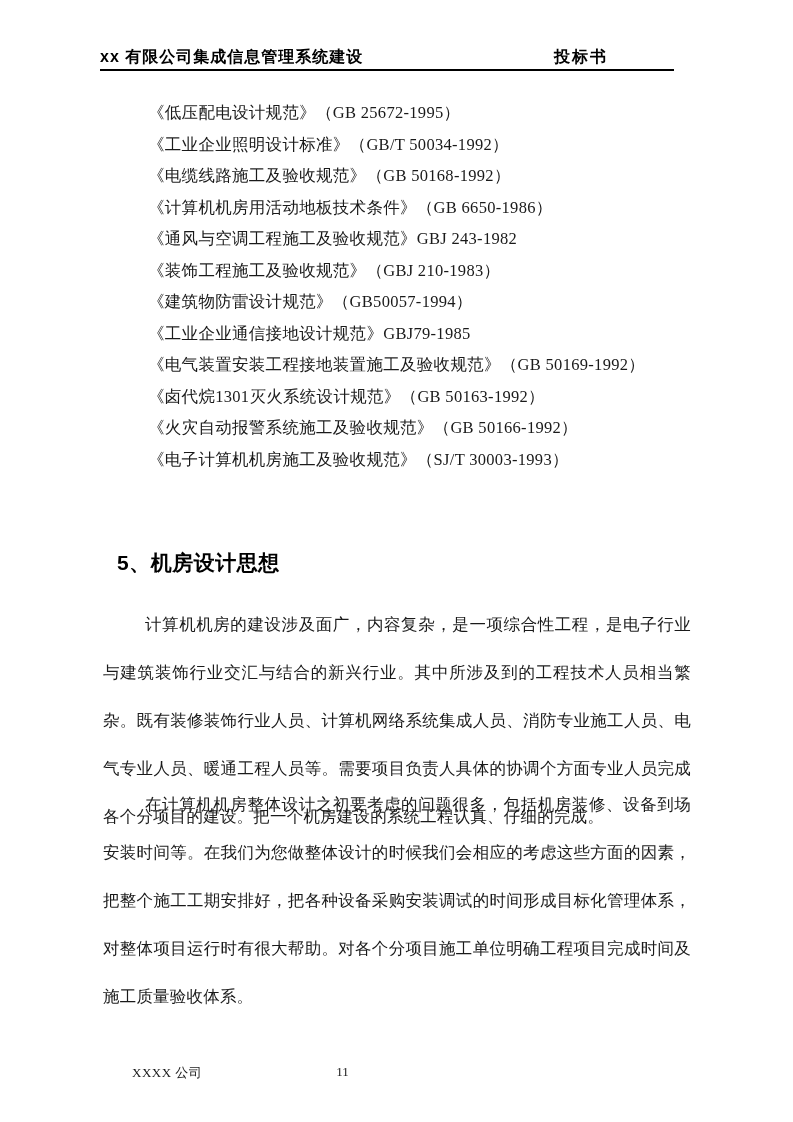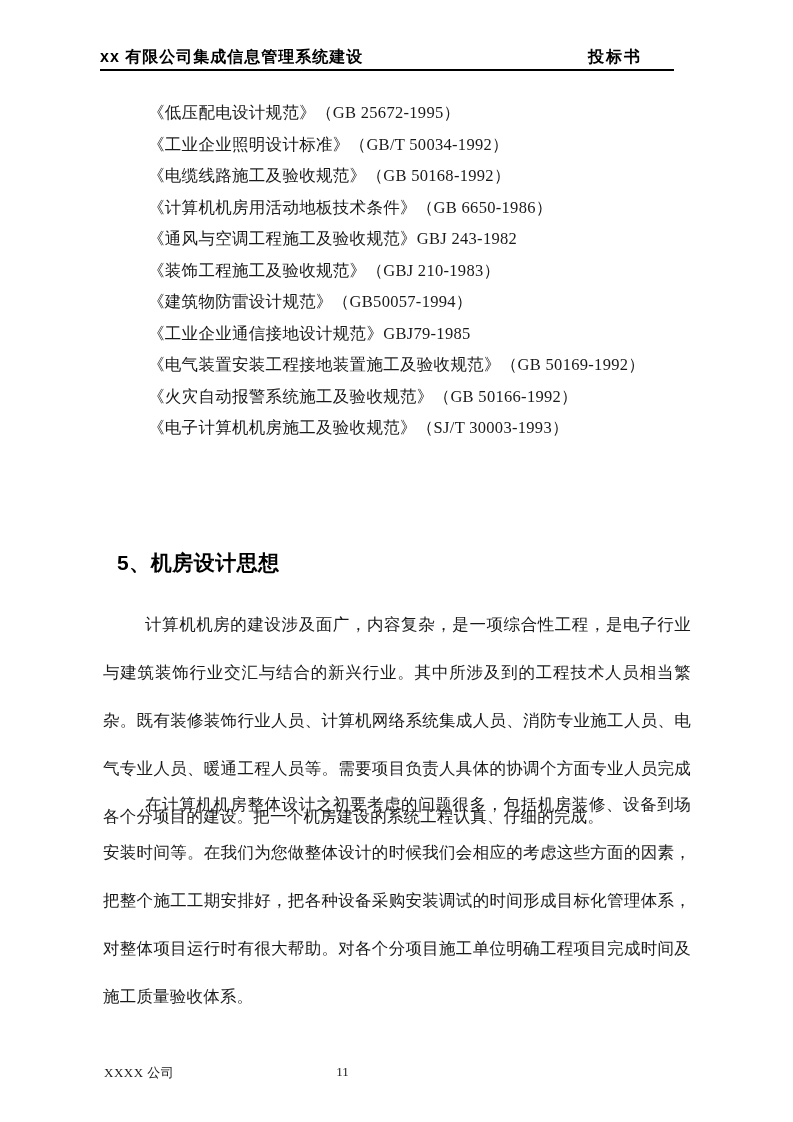--- a/index.html
+++ b/index.html
@@ -30,21 +30,21 @@
     font-family: "Liberation Sans", "DejaVu Sans", sans-serif;
     font-weight: bold;
     font-size: 16px;
     line-height: 22px;
   }
   .doc-header .hdr-left {
     letter-spacing: 1px;
     white-space: nowrap;
   }
   .doc-header .hdr-right {
-    margin-right: 32px;
+    margin-right: 66px;
     letter-spacing: 2px;
     white-space: nowrap;
   }
 
   
   .standards-list {
     position: absolute;
     left: 148px;
     top: 97px;
     font-size: 16.5px;
@@ -80,21 +80,21 @@
     text-indent: 42px;
     color: #1a1a1a;
     letter-spacing: 0.2px;
   }
   .body-paragraph.p1 { top: 601px; }
   .body-paragraph.p2 { top: 781px; }
 
   
   .footer-company {
     position: absolute;
-    left: 104px;
+    left: 132px;
     top: 1064px;
     font-size: 13px;
     color: #1a1a1a;
     letter-spacing: 0.5px;
   }
   .footer-page-number {
     position: absolute;
     left: 0;
     top: 1064px;
     width: 685px;
@@ -114,20 +114,21 @@
 <div class="standards-list">
   <div class="std-item">《低压配电设计规范》（GB 25672-1995）</div>
   <div class="std-item">《工业企业照明设计标准》（GB/T 50034-1992）</div>
   <div class="std-item">《电缆线路施工及验收规范》（GB 50168-1992）</div>
   <div class="std-item">《计算机机房用活动地板技术条件》（GB 6650-1986）</div>
   <div class="std-item">《通风与空调工程施工及验收规范》GBJ 243-1982</div>
   <div class="std-item">《装饰工程施工及验收规范》（GBJ 210-1983）</div>
   <div class="std-item">《建筑物防雷设计规范》（GB50057-1994）</div>
   <div class="std-item">《工业企业通信接地设计规范》GBJ79-1985</div>
   <div class="std-item">《电气装置安装工程接地装置施工及验收规范》（GB 50169-1992）</div>
+  <div class="std-item">《卤代烷1301灭火系统设计规范》（GB 50163-1992）</div>
   <div class="std-item">《火灾自动报警系统施工及验收规范》（GB 50166-1992）</div>
   <div class="std-item">《电子计算机机房施工及验收规范》（SJ/T 30003-1993）</div>
 </div>
 
 <div class="section-heading">5、机房设计思想</div>
 
 <div class="body-paragraph p1">计算机机房的建设涉及面广，内容复杂，是一项综合性工程，是电子行业与建筑装饰行业交汇与结合的新兴行业。其中所涉及到的工程技术人员相当繁杂。既有装修装饰行业人员、计算机网络系统集成人员、消防专业施工人员、电气专业人员、暖通工程人员等。需要项目负责人具体的协调个方面专业人员完成各个分项目的建设。把一个机房建设的系统工程认真、仔细的完成。</div>
 
 <div class="body-paragraph p2">在计算机机房整体设计之初要考虑的问题很多，包括机房装修、设备到场安装时间等。在我们为您做整体设计的时候我们会相应的考虑这些方面的因素，把整个施工工期安排好，把各种设备采购安装调试的时间形成目标化管理体系，对整体项目运行时有很大帮助。对各个分项目施工单位明确工程项目完成时间及施工质量验收体系。</div>
 

